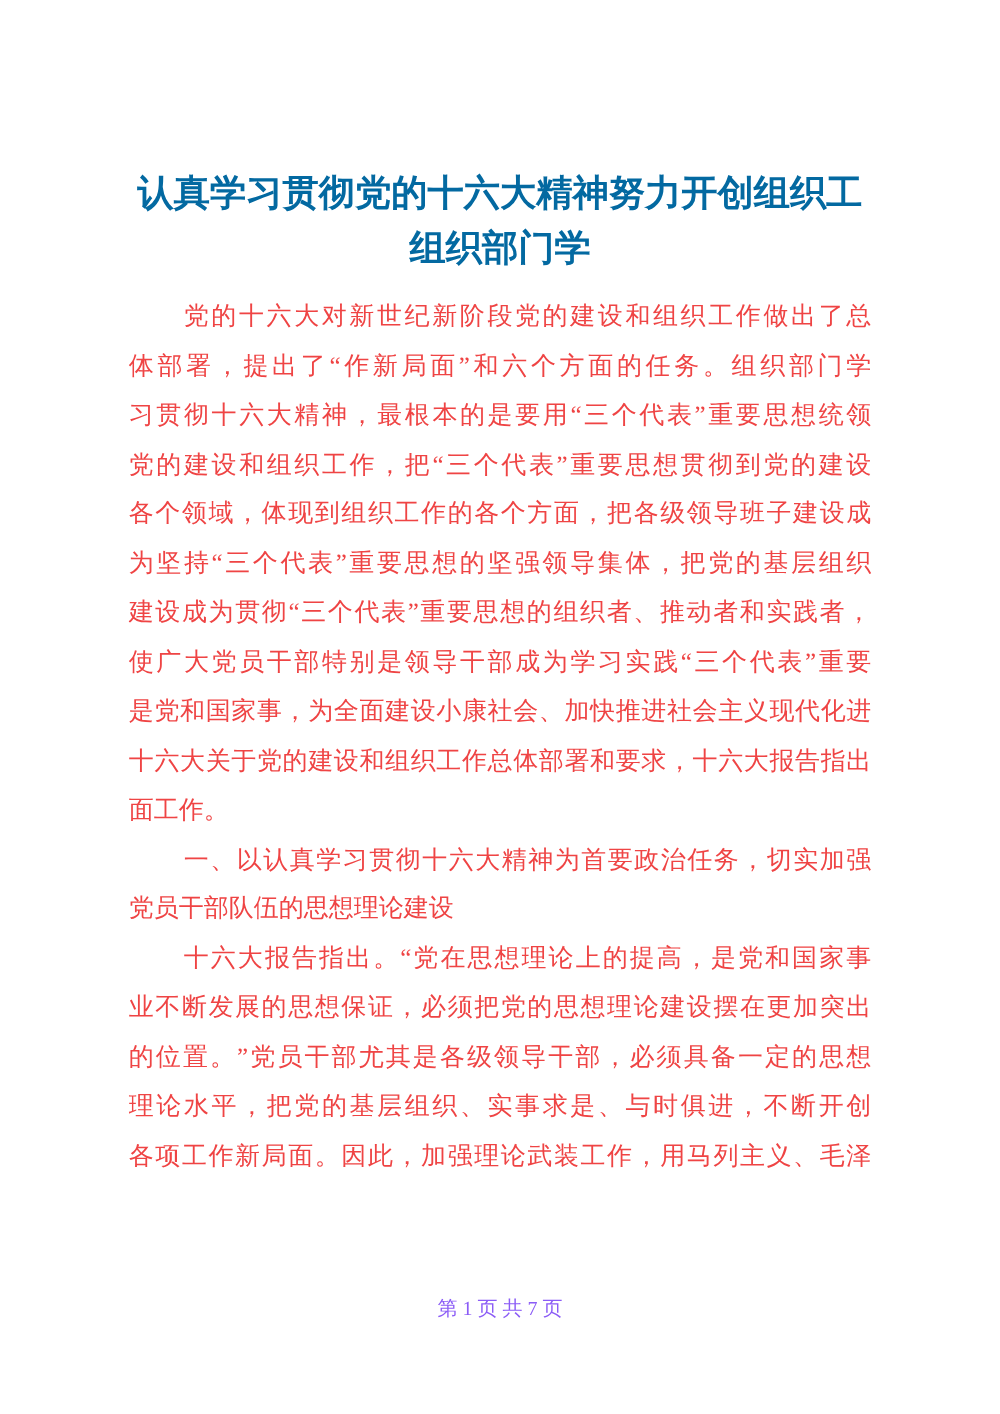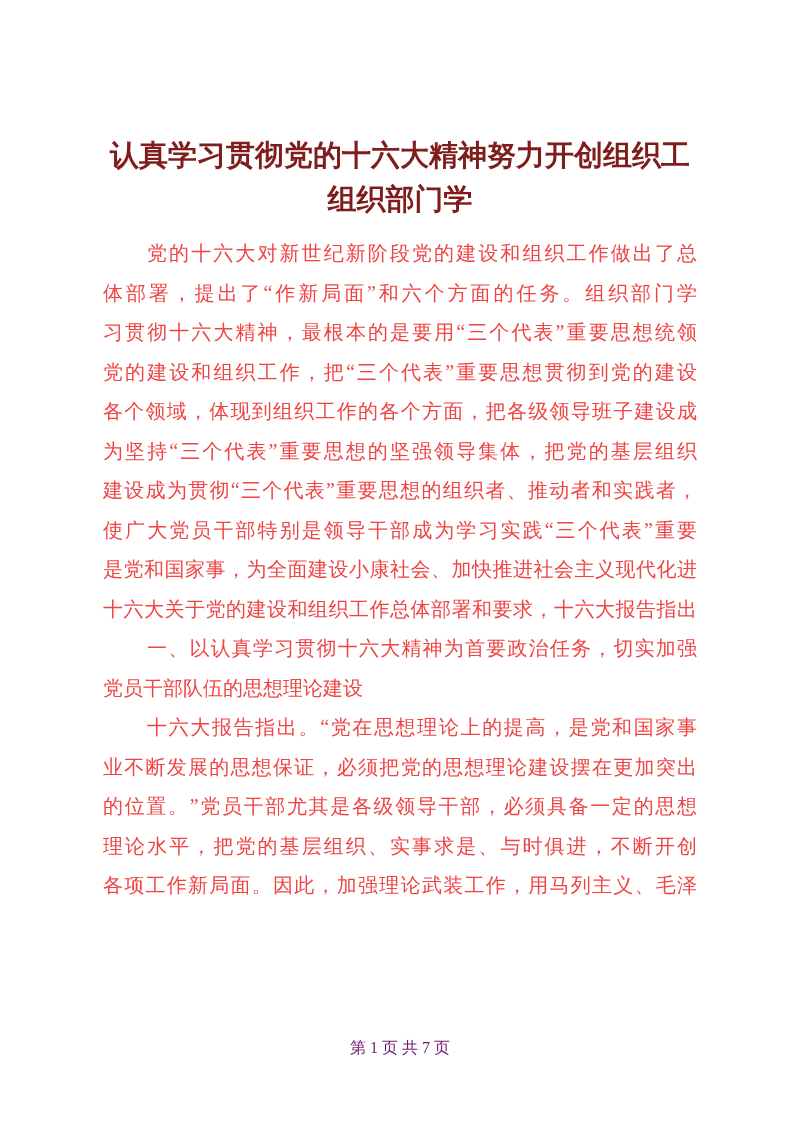--- a/index.html
+++ b/index.html
@@ -16,21 +16,21 @@
     padding: 133px 103px 0 103px;
     font-family: "Liberation Serif", "DejaVu Serif", serif;
     overflow: hidden;
   }
   .doc-title {
     margin: 0 0 13px 0;
     text-align: center;
     font-size: 29px;
     font-weight: bold;
     line-height: 44px;
-    color: #7f1d1d;
+    color: #0369a1;
   }
   .doc-title .tline {
     display: block;
   }
   .doc-body {
     width: 594px;
   }
   .line {
     font-size: 20px;
     line-height: 39.5px;
@@ -47,21 +47,21 @@
     text-indent: 44px;
   }
   .page-footer {
     position: absolute;
     left: 0;
     top: 1036px;
     width: 100%;
     text-align: center;
     font-size: 16px;
     line-height: 24px;
-    color: #701a75;
+    color: #8b5cf6;
   }
 </style>
 </head>
 <body>
 
 <div class="page">
 
   <h1 class="doc-title">
     <span class="tline">认真学习贯彻党的十六大精神努力开创组织工</span>
     <span class="tline">组织部门学</span>
@@ -71,20 +71,21 @@
     <div class="line just indent">党的十六大对新世纪新阶段党的建设和组织工作做出了总</div>
     <div class="line just">体部署，提出了“作新局面”和六个方面的任务。组织部门学</div>
     <div class="line just">习贯彻十六大精神，最根本的是要用“三个代表”重要思想统领</div>
     <div class="line just">党的建设和组织工作，把“三个代表”重要思想贯彻到党的建设</div>
     <div class="line just">各个领域，体现到组织工作的各个方面，把各级领导班子建设成</div>
     <div class="line just">为坚持“三个代表”重要思想的坚强领导集体，把党的基层组织</div>
     <div class="line just">建设成为贯彻“三个代表”重要思想的组织者、推动者和实践者，</div>
     <div class="line just">使广大党员干部特别是领导干部成为学习实践“三个代表”重要</div>
     <div class="line just">是党和国家事，为全面建设小康社会、加快推进社会主义现代化进</div>
     <div class="line just">十六大关于党的建设和组织工作总体部署和要求，十六大报告指出</div>
+    <div class="line">面工作。</div>
     <div class="line just indent">一、以认真学习贯彻十六大精神为首要政治任务，切实加强</div>
     <div class="line">党员干部队伍的思想理论建设</div>
     <div class="line just indent">十六大报告指出。“党在思想理论上的提高，是党和国家事</div>
     <div class="line just">业不断发展的思想保证，必须把党的思想理论建设摆在更加突出</div>
     <div class="line just">的位置。”党员干部尤其是各级领导干部，必须具备一定的思想</div>
     <div class="line just">理论水平，把党的基层组织、实事求是、与时俱进，不断开创</div>
     <div class="line just">各项工作新局面。因此，加强理论武装工作，用马列主义、毛泽</div>
   </div>
 
   <div class="page-footer">

